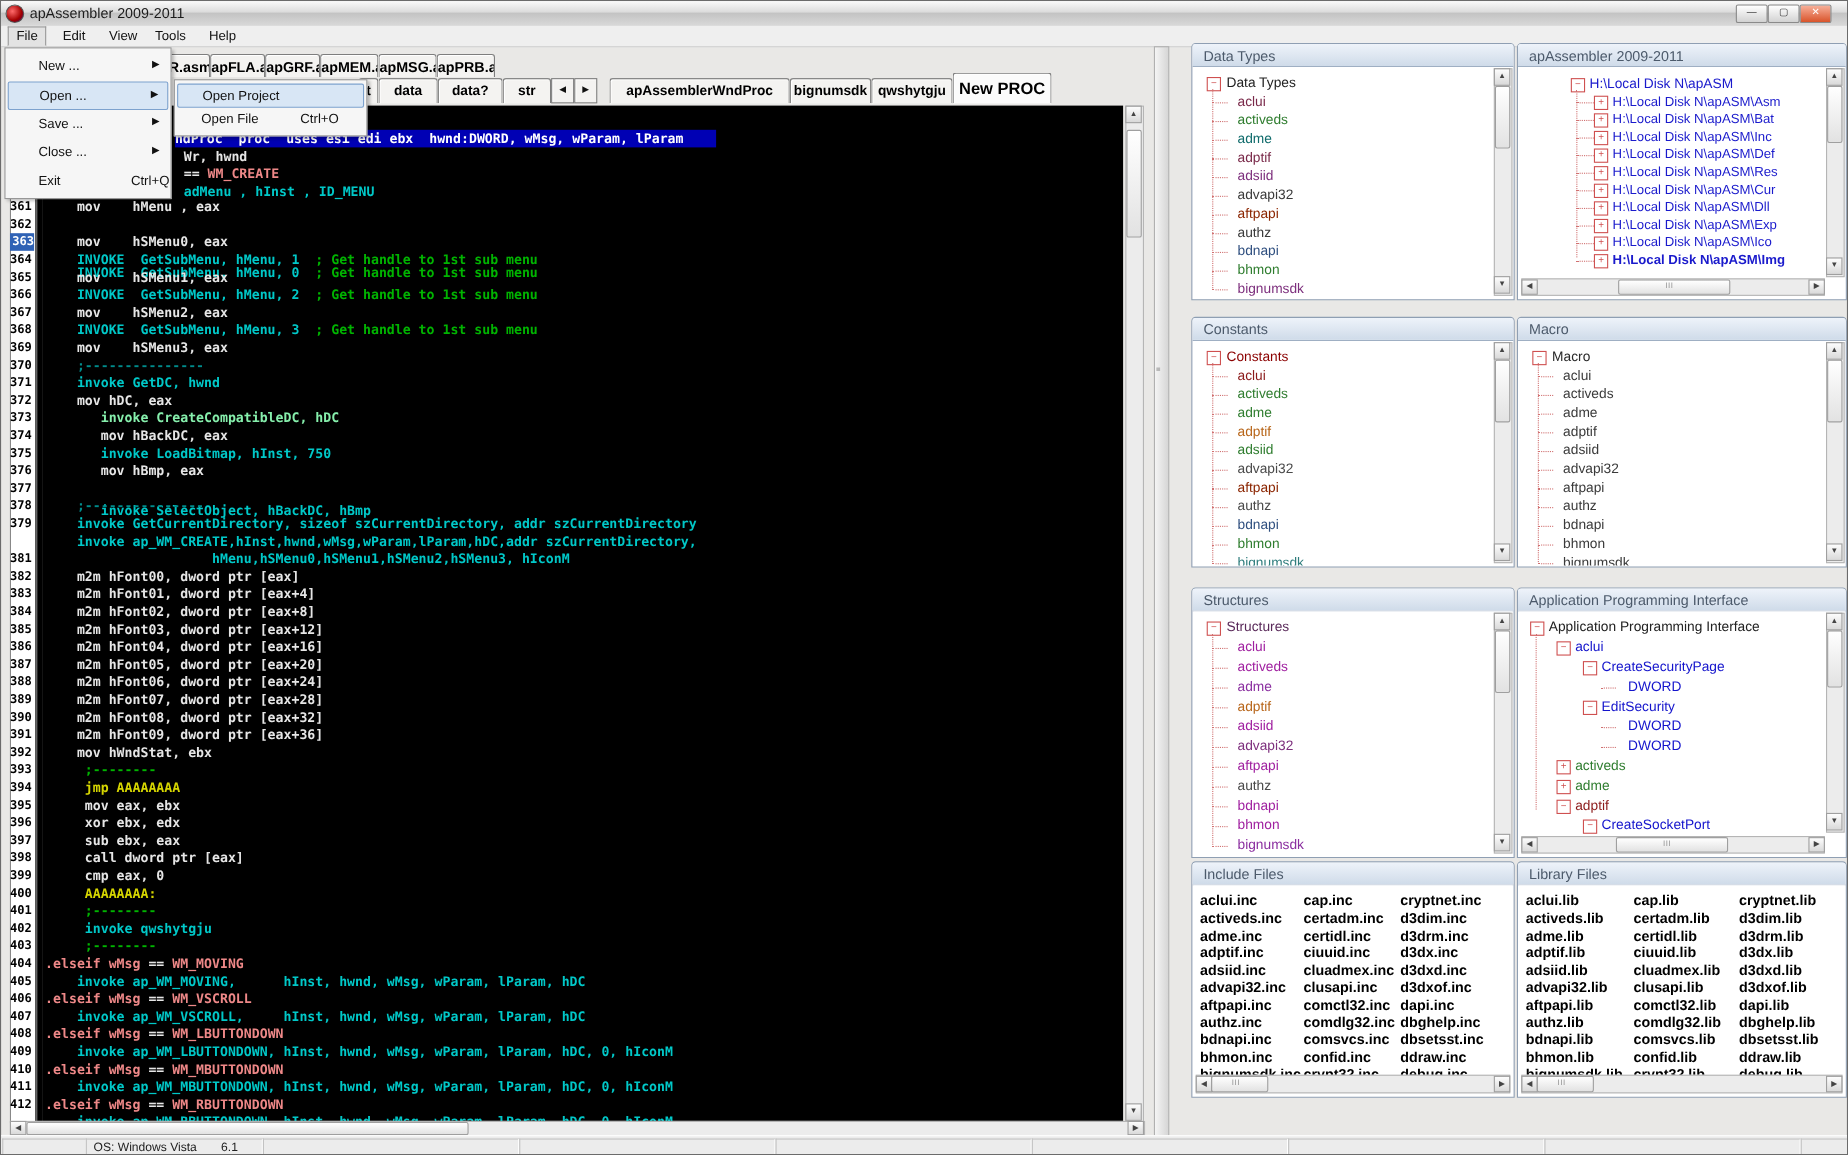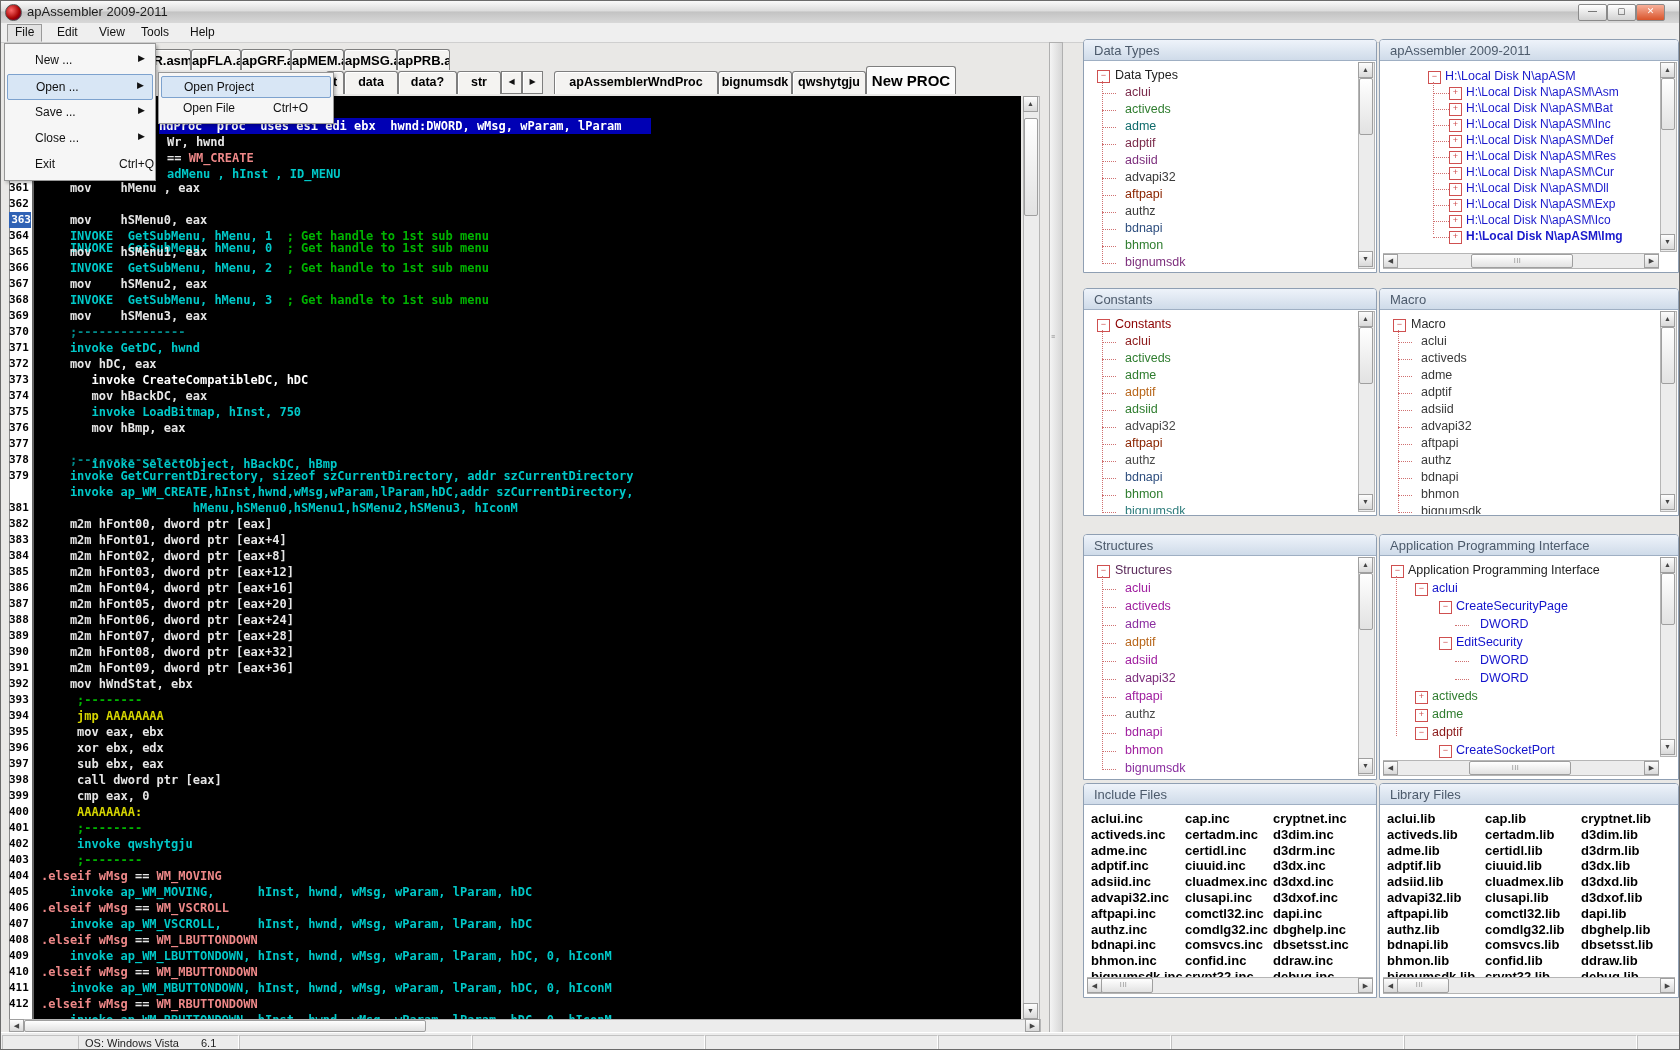--- a/index.html
+++ b/index.html
@@ -127,21 +127,21 @@
         <div class="crow" style="top: 116px;"><span style="color: rgb(230, 230, 230); white-space: pre;">    mov    hSMenu0, eax</span></div>
         <div class="crow" style="top: 132px;"><span style="color: rgb(0, 200, 200); white-space: pre;">    INVOKE  GetSubMenu, hMenu, 1</span><span style="color: rgb(0, 180, 0); white-space: pre;">  ; Get handle to 1st sub menu</span></div>
         <div class="crow" style="top: 148px;"><span style="color: rgb(230, 230, 230); white-space: pre;">    mov    hSMenu1, eax</span></div>
         <div class="crow" style="top: 164px;"><span style="color: rgb(0, 200, 200); white-space: pre;">    INVOKE  GetSubMenu, hMenu, 2</span><span style="color: rgb(0, 180, 0); white-space: pre;">  ; Get handle to 1st sub menu</span></div>
         <div class="crow" style="top: 180px;"><span style="color: rgb(230, 230, 230); white-space: pre;">    mov    hSMenu2, eax</span></div>
         <div class="crow" style="top: 196px;"><span style="color: rgb(0, 200, 200); white-space: pre;">    INVOKE  GetSubMenu, hMenu, 3</span><span style="color: rgb(0, 180, 0); white-space: pre;">  ; Get handle to 1st sub menu</span></div>
         <div class="crow" style="top: 212px;"><span style="color: rgb(230, 230, 230); white-space: pre;">    mov    hSMenu3, eax</span></div>
         <div class="crow" style="top: 228px;"><span style="color: rgb(0, 139, 139); white-space: pre;">    ;---------------</span></div>
         <div class="crow" style="top: 244px;"><span style="color: rgb(0, 200, 200); white-space: pre;">    invoke GetDC, hwnd</span></div>
         <div class="crow" style="top: 260px;"><span style="color: rgb(230, 230, 230); white-space: pre;">    mov hDC, eax</span></div>
-        <div class="crow" style="top: 276px;"><span style="color: #ffffff; white-space: pre;">       invoke CreateCompatibleDC, hDC</span></div>
+        <div class="crow" style="top: 276px;"><span style="color: #86efac; white-space: pre;">       invoke CreateCompatibleDC, hDC</span></div>
         <div class="crow" style="top: 292px;"><span style="color: rgb(230, 230, 230); white-space: pre;">       mov hBackDC, eax</span></div>
         <div class="crow" style="top: 308px;"><span style="color: rgb(0, 200, 200); white-space: pre;">       invoke LoadBitmap, hInst, 750</span></div>
         <div class="crow" style="top: 324px;"><span style="color: rgb(230, 230, 230); white-space: pre;">       mov hBmp, eax</span></div>
         <div class="crow" style="top: 360px;"><span style="color: rgb(0, 200, 200); white-space: pre;">       invoke SelectObject, hBackDC, hBmp</span></div>
         <div class="crow" style="top: 356px;"><span style="color: rgb(0, 139, 139); white-space: pre;">    ;---------------</span></div>
         <div class="crow" style="top: 372px;"><span style="color: rgb(0, 200, 200); white-space: pre;">    invoke GetCurrentDirectory, sizeof szCurrentDirectory, addr szCurrentDirectory</span></div>
         <div class="crow" style="top: 388px;"><span style="color: rgb(0, 200, 200); white-space: pre;">    invoke ap_WM_CREATE,hInst,hwnd,wMsg,wParam,lParam,hDC,addr szCurrentDirectory,</span></div>
         <div class="crow" style="top: 404px;"><span style="color: rgb(0, 200, 200); white-space: pre;">                     hMenu,hSMenu0,hSMenu1,hSMenu2,hSMenu3, hIconM</span></div>
         <div class="crow" style="top: 420px;"><span style="color: rgb(230, 230, 230); white-space: pre;">    m2m hFont00, dword ptr [eax]</span></div>
         <div class="crow" style="top: 436px;"><span style="color: rgb(230, 230, 230); white-space: pre;">    m2m hFont01, dword ptr [eax+4]</span></div>

